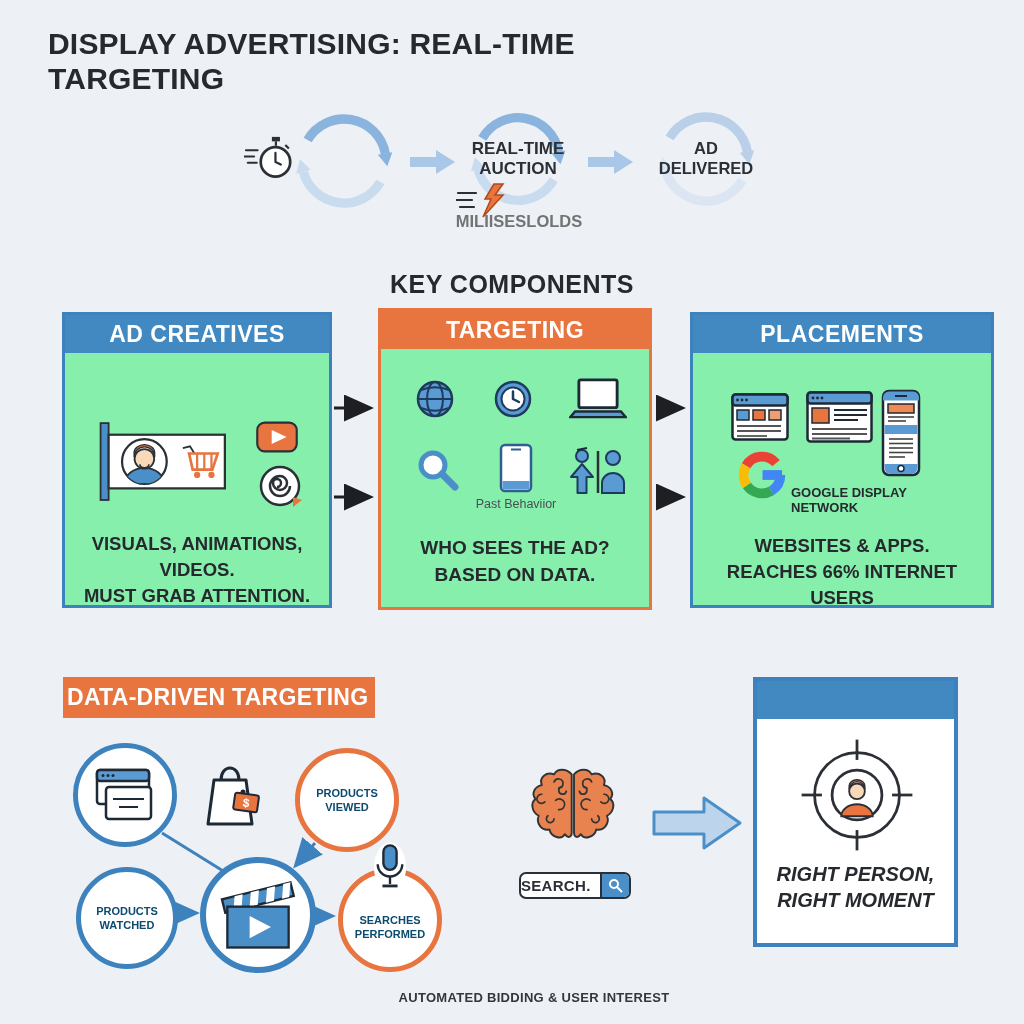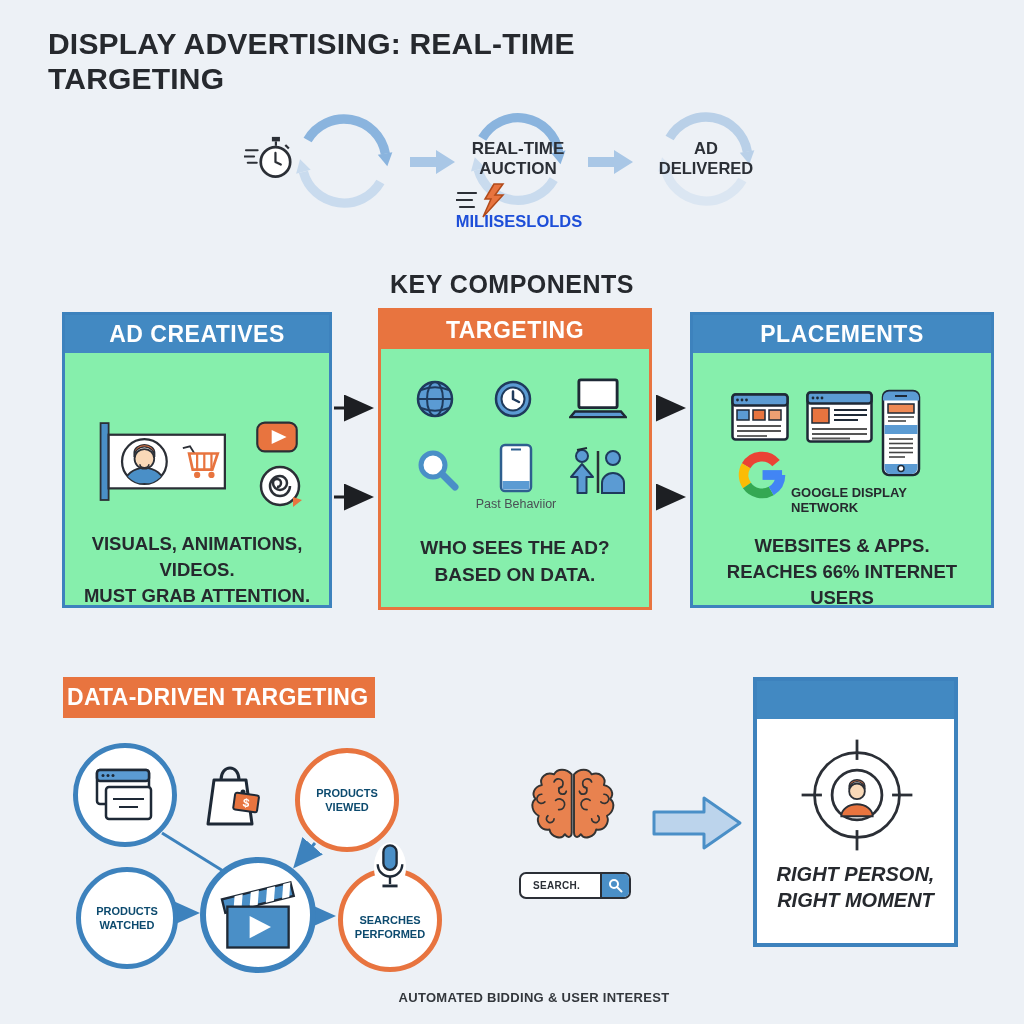--- a/index.html
+++ b/index.html
@@ -3,21 +3,21 @@
 <meta charset="utf-8">
 <style>
   html,body{margin:0;padding:0;background:#edf1f6;}
   .canvas{position:relative;width:1024px;height:1024px;background:#edf1f6;overflow:hidden;
           font-family:"Liberation Sans",sans-serif;color:#26292e;}
   .abs{position:absolute;}
   .title{font-size:30px;font-weight:800;line-height:1.17;letter-spacing:.2px;color:#26292e;}
   .ring{display:flex;align-items:center;justify-content:center;}
   .ring-svg{position:absolute;inset:0;width:100%;height:100%;}
   .ring-text{position:relative;text-align:center;font-weight:800;font-size:17px;line-height:1.2;color:#2b2f36;}
-  .flow-sub{font-weight:800;font-size:16.5px;color:#1d4ed8;text-align:center;}
+  .flow-sub{font-weight:800;font-size:16.5px;color:#737373;text-align:center;}
   .section-heading{width:1024px;text-align:center;font-size:25px;font-weight:800;letter-spacing:.5px;color:#26292e;}
   .card{background:#86efac;border:3px solid;box-sizing:border-box;}
   .card.blue{border-color:#3d82bd;}
   .card.orange{border-color:#e8743f;}
   .card-header{height:38px;display:flex;align-items:center;justify-content:center;
                color:#fff;font-weight:800;font-size:23px;letter-spacing:.5px;}
   .card.blue>.card-header{background:#4289c2;}
   .card.orange>.card-header{background:#e8743f;}
   .card-body{position:relative;width:100%;height:calc(100% - 38px);}
   .card-caption{position:absolute;left:0;right:0;text-align:center;font-weight:800;
@@ -26,21 +26,21 @@
   .orange-banner{background:#e8743f;color:#fff;font-weight:800;font-size:23px;letter-spacing:.3px;
                  display:flex;align-items:center;padding-left:4px;box-sizing:border-box;}
   .circle{position:absolute;border-radius:50%;background:#fff;box-sizing:border-box;
           display:flex;flex-direction:column;align-items:center;justify-content:center;text-align:center;}
   .circle.blue{border:5px solid #3d82bd;}
   .circle.blue-thick{border:6px solid #3d82bd;}
   .circle.orange{border:5px solid #e8743f;}
   .circle-label{font-weight:800;font-size:11px;line-height:1.3;color:#0c4a6e;}
   .search-bar{display:flex;align-items:stretch;background:#fff;border:2.5px solid #2b2f36;
               border-radius:7px;box-sizing:border-box;overflow:hidden;}
-  .search-text{flex:1;display:flex;align-items:center;padding-left:12px;font-size:10px;
+  .search-text{flex:1;display:flex;align-items:center;padding-left:0;font-size:15px;
                font-weight:700;color:#2b2f36;letter-spacing:.3px;}
   .search-btn{width:27px;background:#4a8fc7;border-left:2.5px solid #2b2f36;
               display:flex;align-items:center;justify-content:center;}
   .panel{background:#fff;border:4px solid #3d82bd;box-sizing:border-box;}
   .panel-header{height:38px;background:#4289c2;}
   .panel-text{position:absolute;left:0;right:0;text-align:center;font-weight:800;
               font-size:20px;line-height:1.3;color:#26292e;}
   .footer-text{width:1024px;text-align:center;font-size:13px;font-weight:800;
                letter-spacing:.3px;color:#33373c;}
 </style>

